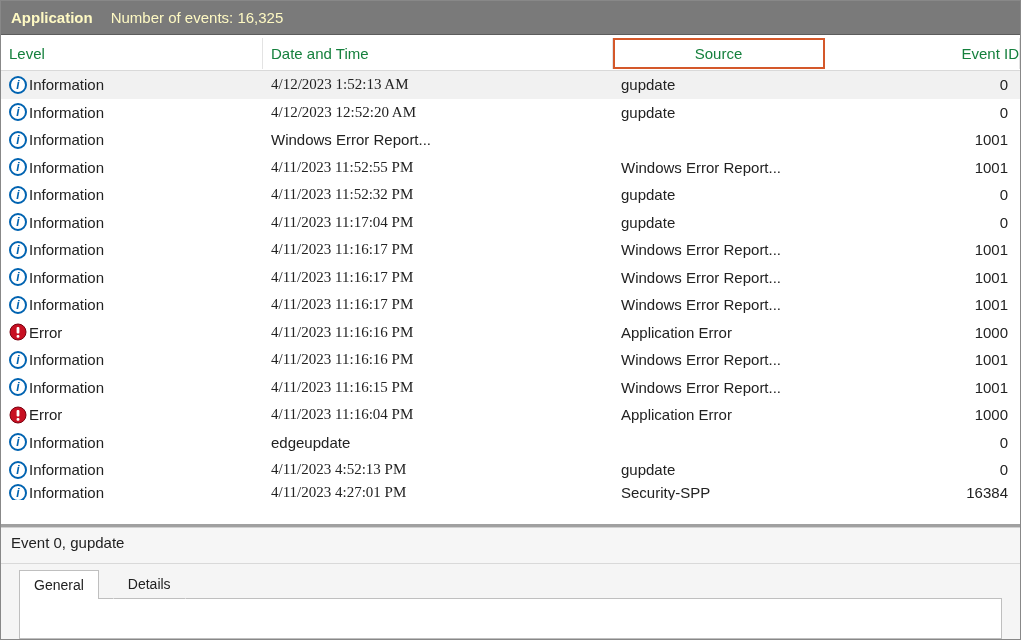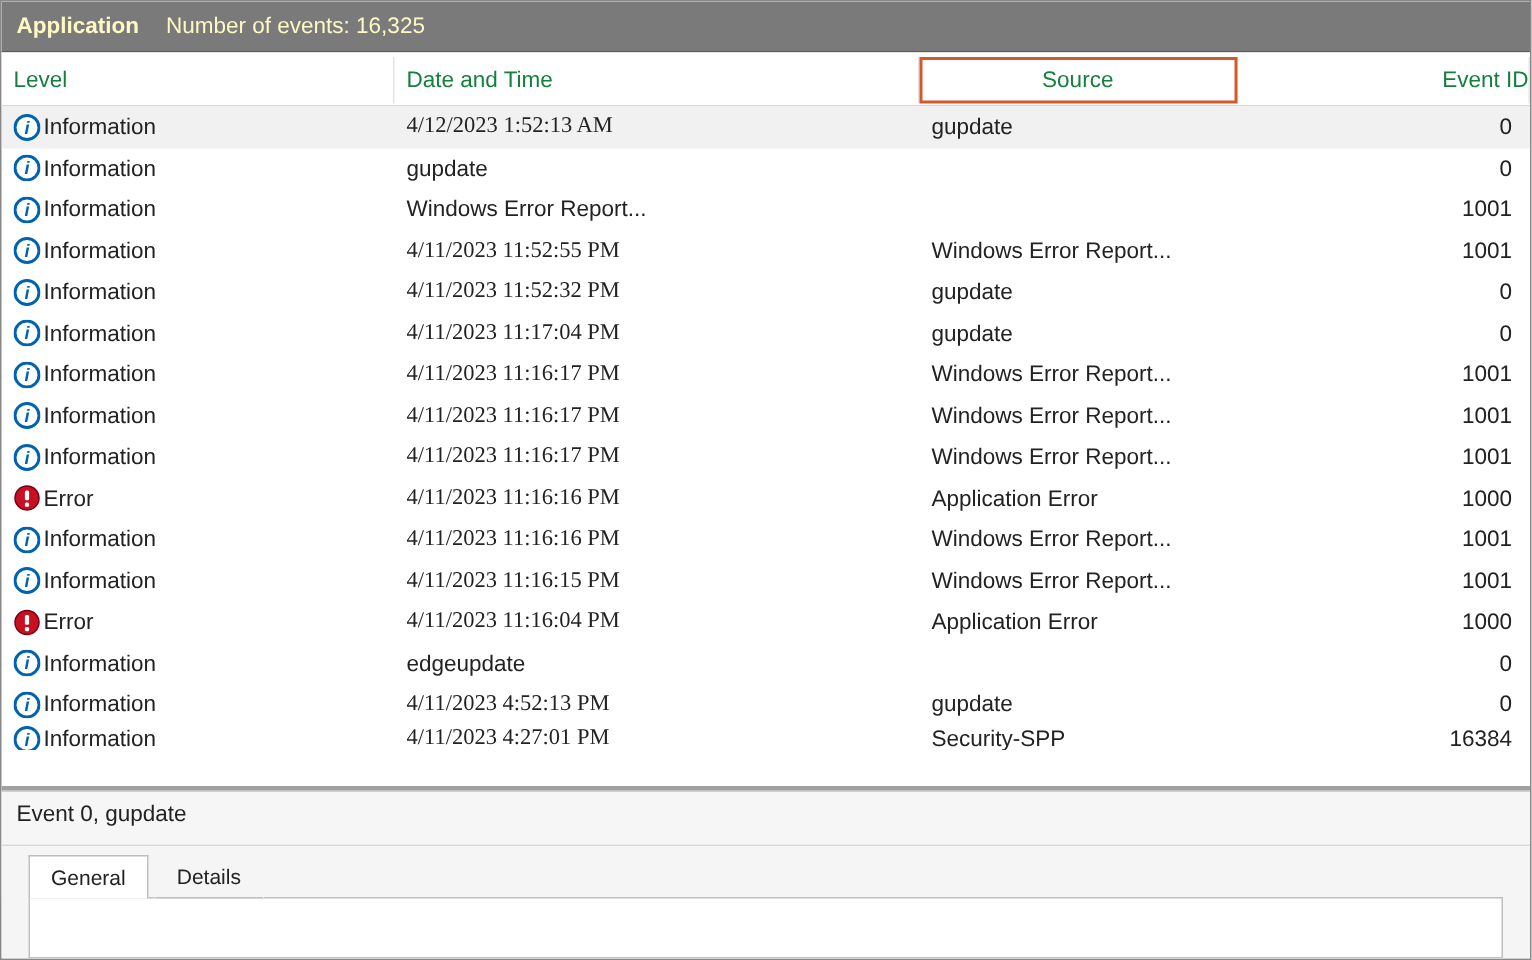--- a/index.html
+++ b/index.html
@@ -114,21 +114,21 @@
       padding: 6px 10px 12px 10px;
       font-size: 15px;
       color: #222;
       border-bottom: 1px solid #d9d9d9;
       background:#f6f6f6;
     }
     .detail-tabs {
       display:flex;
       align-items:flex-end;
       padding: 4px 18px 0 18px;
-      gap:4px;
+      gap:14px;
       background:#f5f5f5;
     }
     .tab {
       padding: 6px 14px;
       font-size: 14px;
       color:#222;
       border:1px solid #bfbfbf;
       border-bottom:none;
       background:#fff;
       position:relative;
@@ -188,20 +188,21 @@
     <div class="row">
       <div class="cell level">
         <span class="icon">
           <svg viewBox="0 0 18 18">
             <circle cx="9" cy="9" r="8" fill="#fff" stroke="#0063b1" stroke-width="2"></circle>
             <text x="9" y="13" text-anchor="middle" font-family="Georgia,serif" font-style="italic" font-weight="bold" font-size="12" fill="#0063b1">i</text>
           </svg>
         </span>
         <span>Information</span>
       </div>
+      <div class="cell date">4/12/2023 12:52:20 AM</div>
       <div class="cell source">gupdate</div>
       <div class="cell eventid">0</div>
     </div>
     <div class="row">
       <div class="cell level">
         <span class="icon">
           <svg viewBox="0 0 18 18">
             <circle cx="9" cy="9" r="8" fill="#fff" stroke="#0063b1" stroke-width="2"></circle>
             <text x="9" y="13" text-anchor="middle" font-family="Georgia,serif" font-style="italic" font-weight="bold" font-size="12" fill="#0063b1">i</text>
           </svg>

